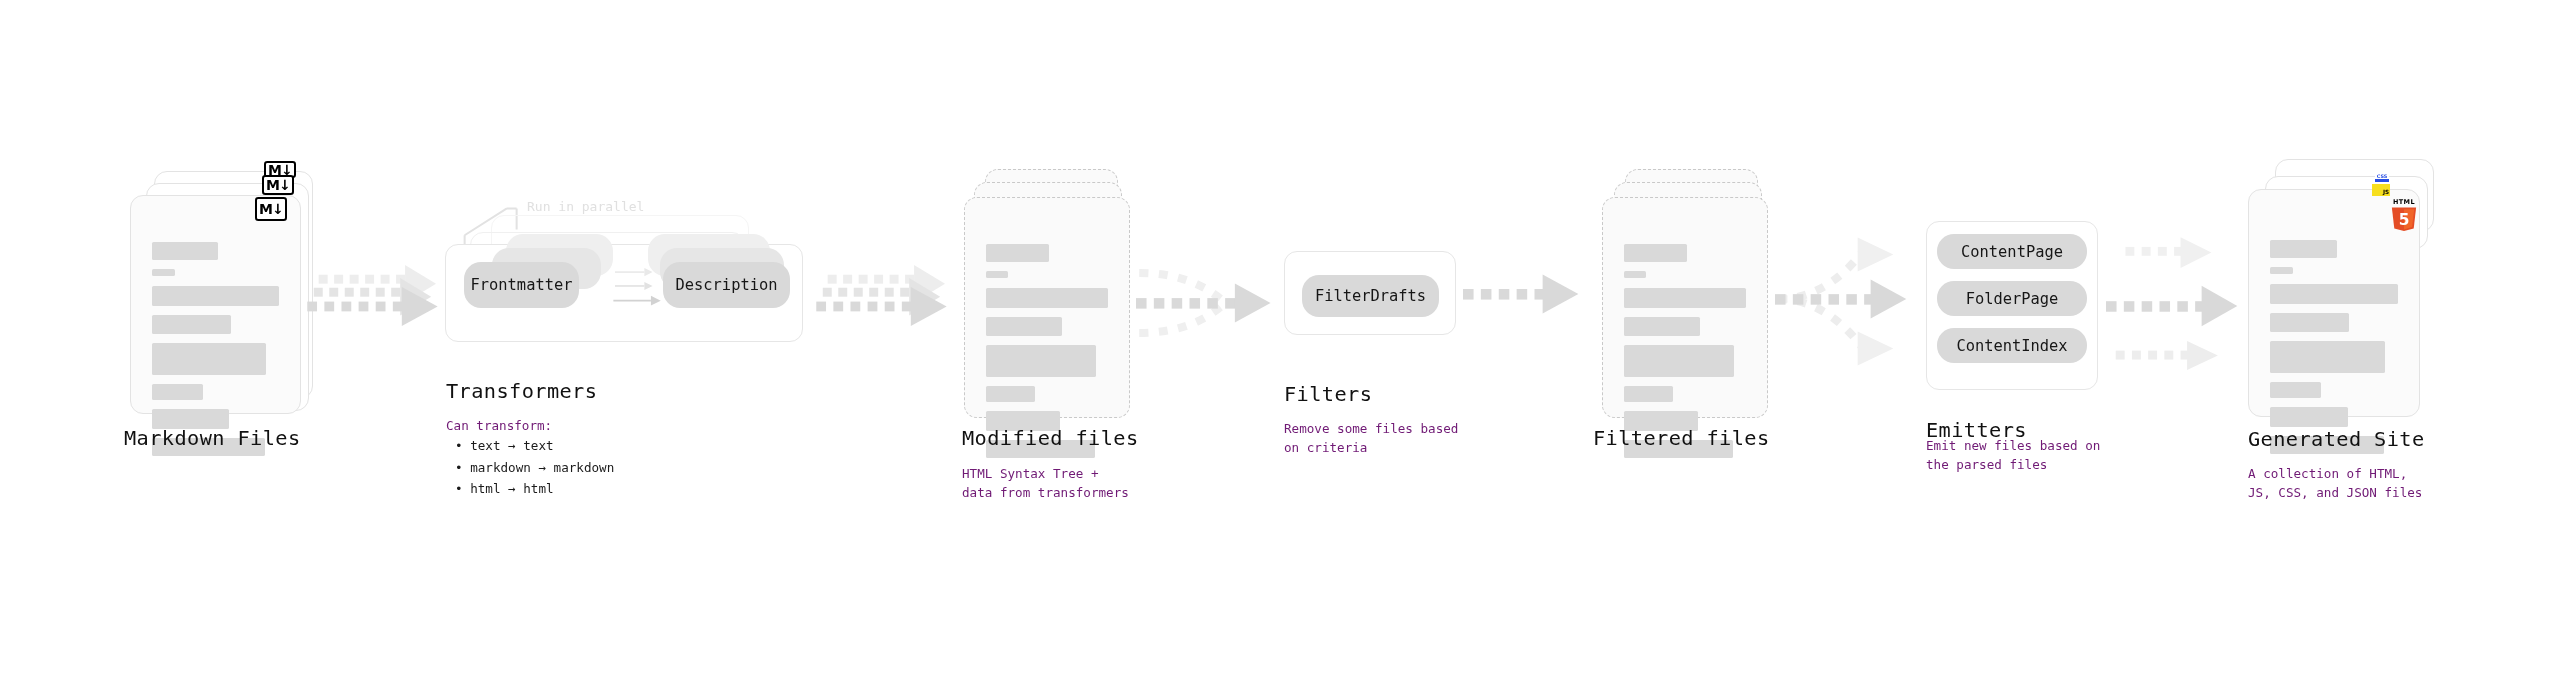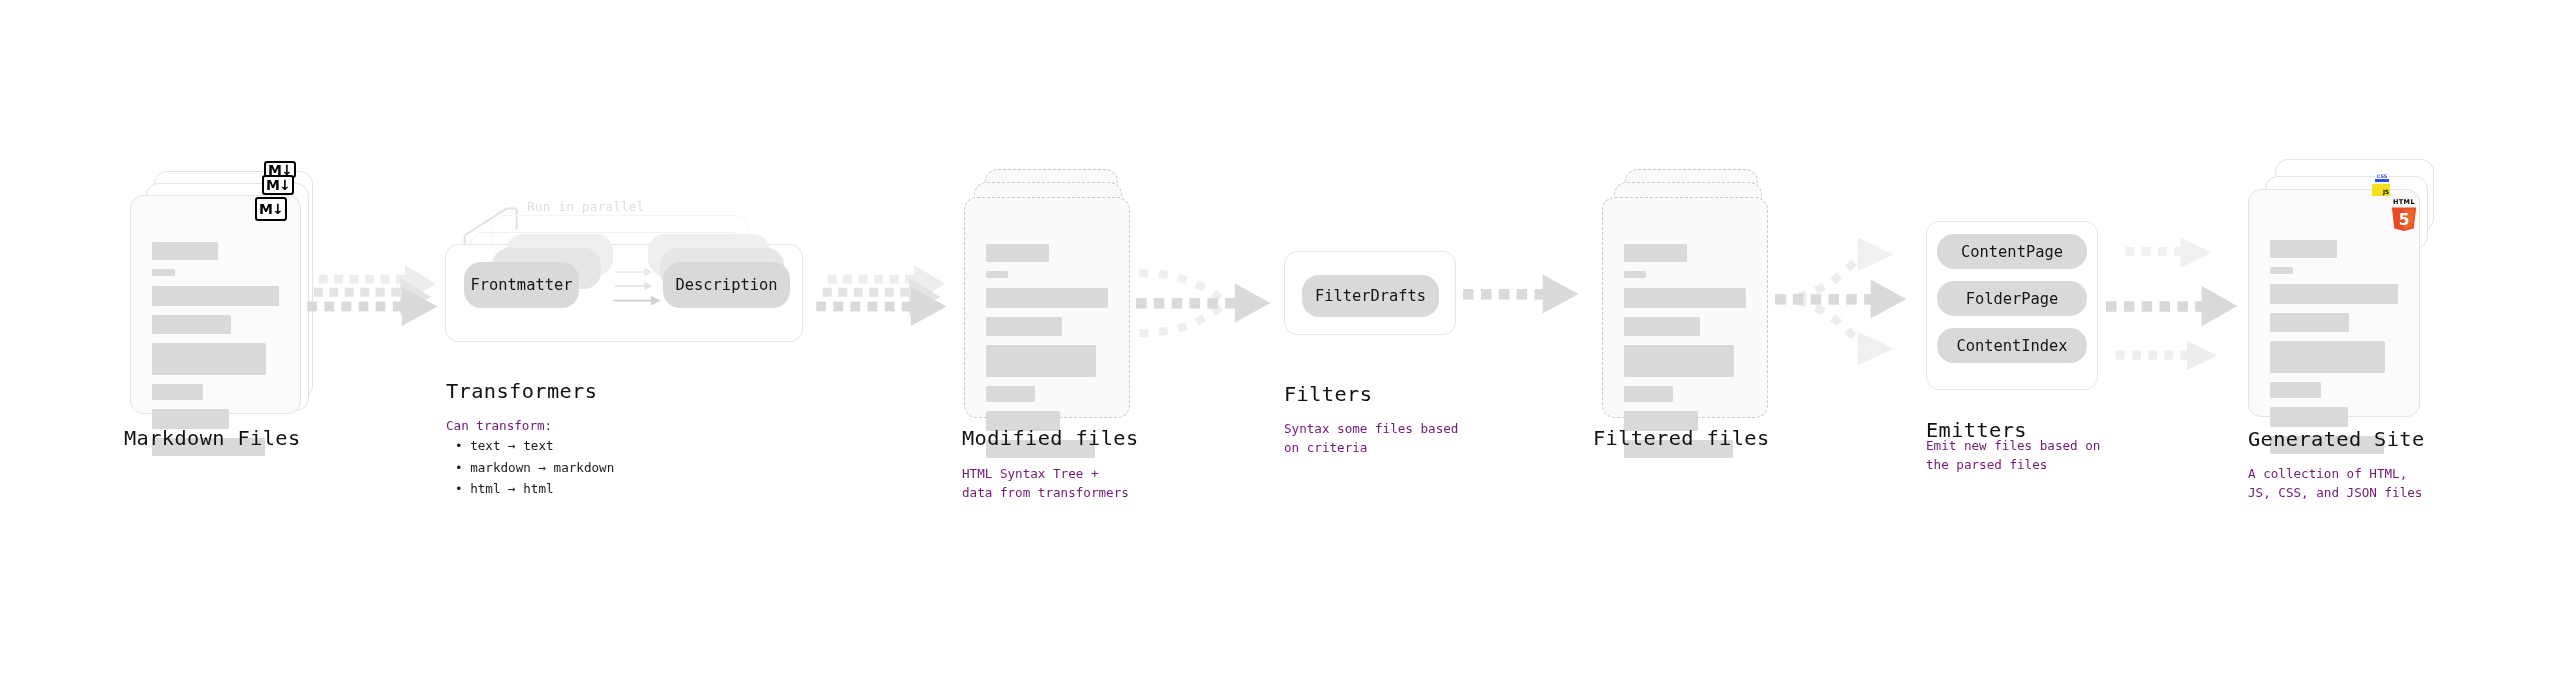--- a/index.html
+++ b/index.html
@@ -319,21 +319,21 @@
       <rect x="88" y="49" width="13" height="13"></rect>
         <rect x="110" y="49" width="13" height="13"></rect>
       <polygon points="122,31 166,55 122,79"></polygon>
     </g>
   </svg>
 
   <div class="group" style="left:1284px; top:251px; width:172px; height:84px;">
   </div>
   <div class="chip" style="left:1302px; top:275px; width:137px; height:42px;">FilterDrafts</div>
   <div class="caption" style="left:1284px; top:382px;">Filters</div>
-  <div class="subcaption" style="left:1284px; top:420px;">Syntax some files based
+  <div class="subcaption" style="left:1284px; top:420px;">Remove some files based
 on criteria</div>
 
   <svg class="arrow-svg" width="130" height="65" style="left:1463px; top:276px;" viewBox="0 0 160 80">
     <g fill="#d9d9d9">
       <rect x="0" y="16" width="13" height="13"></rect>
         <rect x="22" y="16" width="13" height="13"></rect>
       <rect x="44" y="16" width="13" height="13"></rect>
         <rect x="66" y="16" width="13" height="13"></rect>
       <rect x="88" y="16" width="13" height="13"></rect>
       <polygon points="98,-2 142,22 98,46"></polygon>

